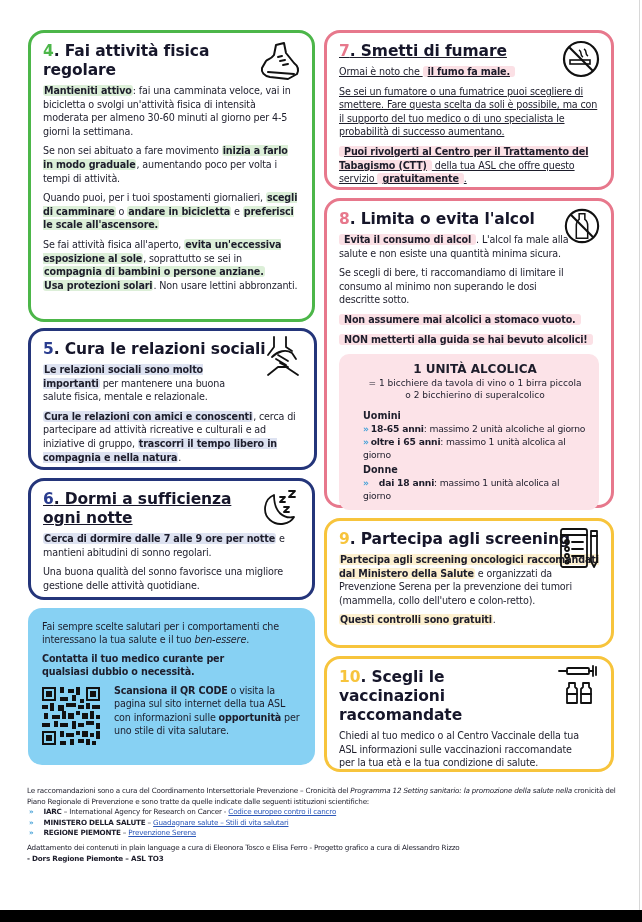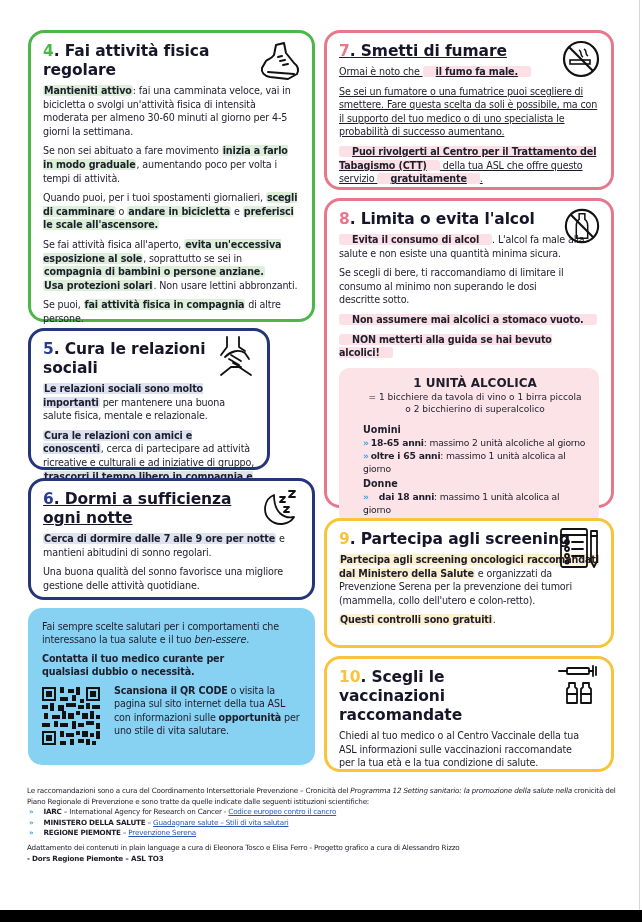--- a/index.html
+++ b/index.html
@@ -15,21 +15,21 @@
   .card.yellow { border-color: #f7c43c; }
 
   .card h2 { font-size: 15.5px; font-weight: bold; line-height: 19px; color: #16162a; margin-bottom: 4px; letter-spacing: -0.1px; }
   .num-green { color: #4cb649; }
   .num-pink { color: #e7788c; }
   .num-navy { color: #2a3d8f; }
   .num-yellow { color: #f7c43c; }
 
   .card p { font-size: 9.6px; line-height: 13.6px; margin-bottom: 6px; letter-spacing: -0.15px; }
   .hl-g { background: #dcefd8; font-weight: bold; border-radius: 3px; padding: 0 1px; }
-  .hl-p { background: #fbe0e5; font-weight: bold; border-radius: 3px; padding: 0 13px; }
+  .hl-p { background: #fbe0e5; font-weight: bold; border-radius: 3px; padding: 0 5px; }
   .hl-b { background: #dde2f1; font-weight: bold; border-radius: 3px; padding: 0 1px; }
   .hl-y { background: #fdf0cf; font-weight: bold; border-radius: 3px; padding: 0 1px; }
   b { font-weight: bold; }
   i { font-style: italic; }
 
   .icon { position: absolute; }
   .icon svg { display: block; }
 
   .alcol-box { background: #fce3e8; border-radius: 10px; padding: 8px 12px 8px 24px; margin-top: 8px; }
   .alcol-box .title { text-align: center; font-weight: bold; font-size: 12px; line-height: 15px; }
@@ -60,24 +60,23 @@
       <svg width="44" height="42" viewBox="0 0 44 42" fill="none" stroke="#111" stroke-width="2" stroke-linejoin="round" stroke-linecap="round">
         <path d="M18 4 L26 2 L28 12 L36 22 C40 25 41 29 39 33 L30 38 L12 36 C6 35 3 31 4 27 L8 20 C11 18 14 17 16 14 Z"></path>
         <path d="M10 31 L36 33"></path>
         <path d="M20 16 L24 15 M22 20 L27 19 M25 24 L30 23"></path>
       </svg>
     </div>
     <p><span class="hl-g">Mantieniti attivo</span><span>: fai una camminata veloce, vai in bicicletta o svolgi un'attività fisica di intensità moderata per almeno 30-60 minuti al giorno per 4-5 giorni la settimana.</span></p>
     <p><span>Se non sei abituato a fare movimento </span><span class="hl-g">inizia a farlo in modo graduale</span><span>, aumentando poco per volta i tempi di attività.</span></p>
     <p><span>Quando puoi, per i tuoi spostamenti giornalieri, </span><span class="hl-g">scegli di camminare</span><span> o </span><span class="hl-g">andare in bicicletta</span><span> e </span><span class="hl-g">preferisci le scale all'ascensore.</span></p>
     <p><span>Se fai attività fisica all'aperto, </span><span class="hl-g">evita un'eccessiva esposizione al sole</span><span>,  soprattutto se sei in </span><span class="hl-g">compagnia di bambini o persone anziane.</span><br><span class="hl-g">Usa protezioni solari</span><span>. Non usare lettini abbronzanti.</span></p>
-    <p><span>Se puoi, </span><span class="hl-g">fai attività fisica in compagnia</span><span> di altre persone.</span></p>
-  </div>
-
-  <div class="card navy" style="left:28px; top:328px; width:242px; height:142px;">
+  </div>
+
+  <div class="card navy" style="left:28px; top:328px; width:289px; height:142px;">
     <h2><span class="num-navy">5</span><span>. Cura le relazioni sociali</span></h2>
     <div class="icon" style="right:12px; top:4px;">
       <svg width="38" height="42" viewBox="0 0 38 42" fill="none" stroke="#111" stroke-width="1.8" stroke-linecap="round" stroke-linejoin="round">
         <path d="M10 2 L10 12 L4 20"></path>
         <path d="M22 2 L22 12 L28 16"></path>
         <path d="M8 22 C14 16 22 14 28 18 L32 24"></path>
         <path d="M14 20 L24 26 M12 24 L22 30 M16 28 L24 32"></path>
         <path d="M4 40 L14 32 L22 32 L34 40"></path>
       </svg>
     </div>

